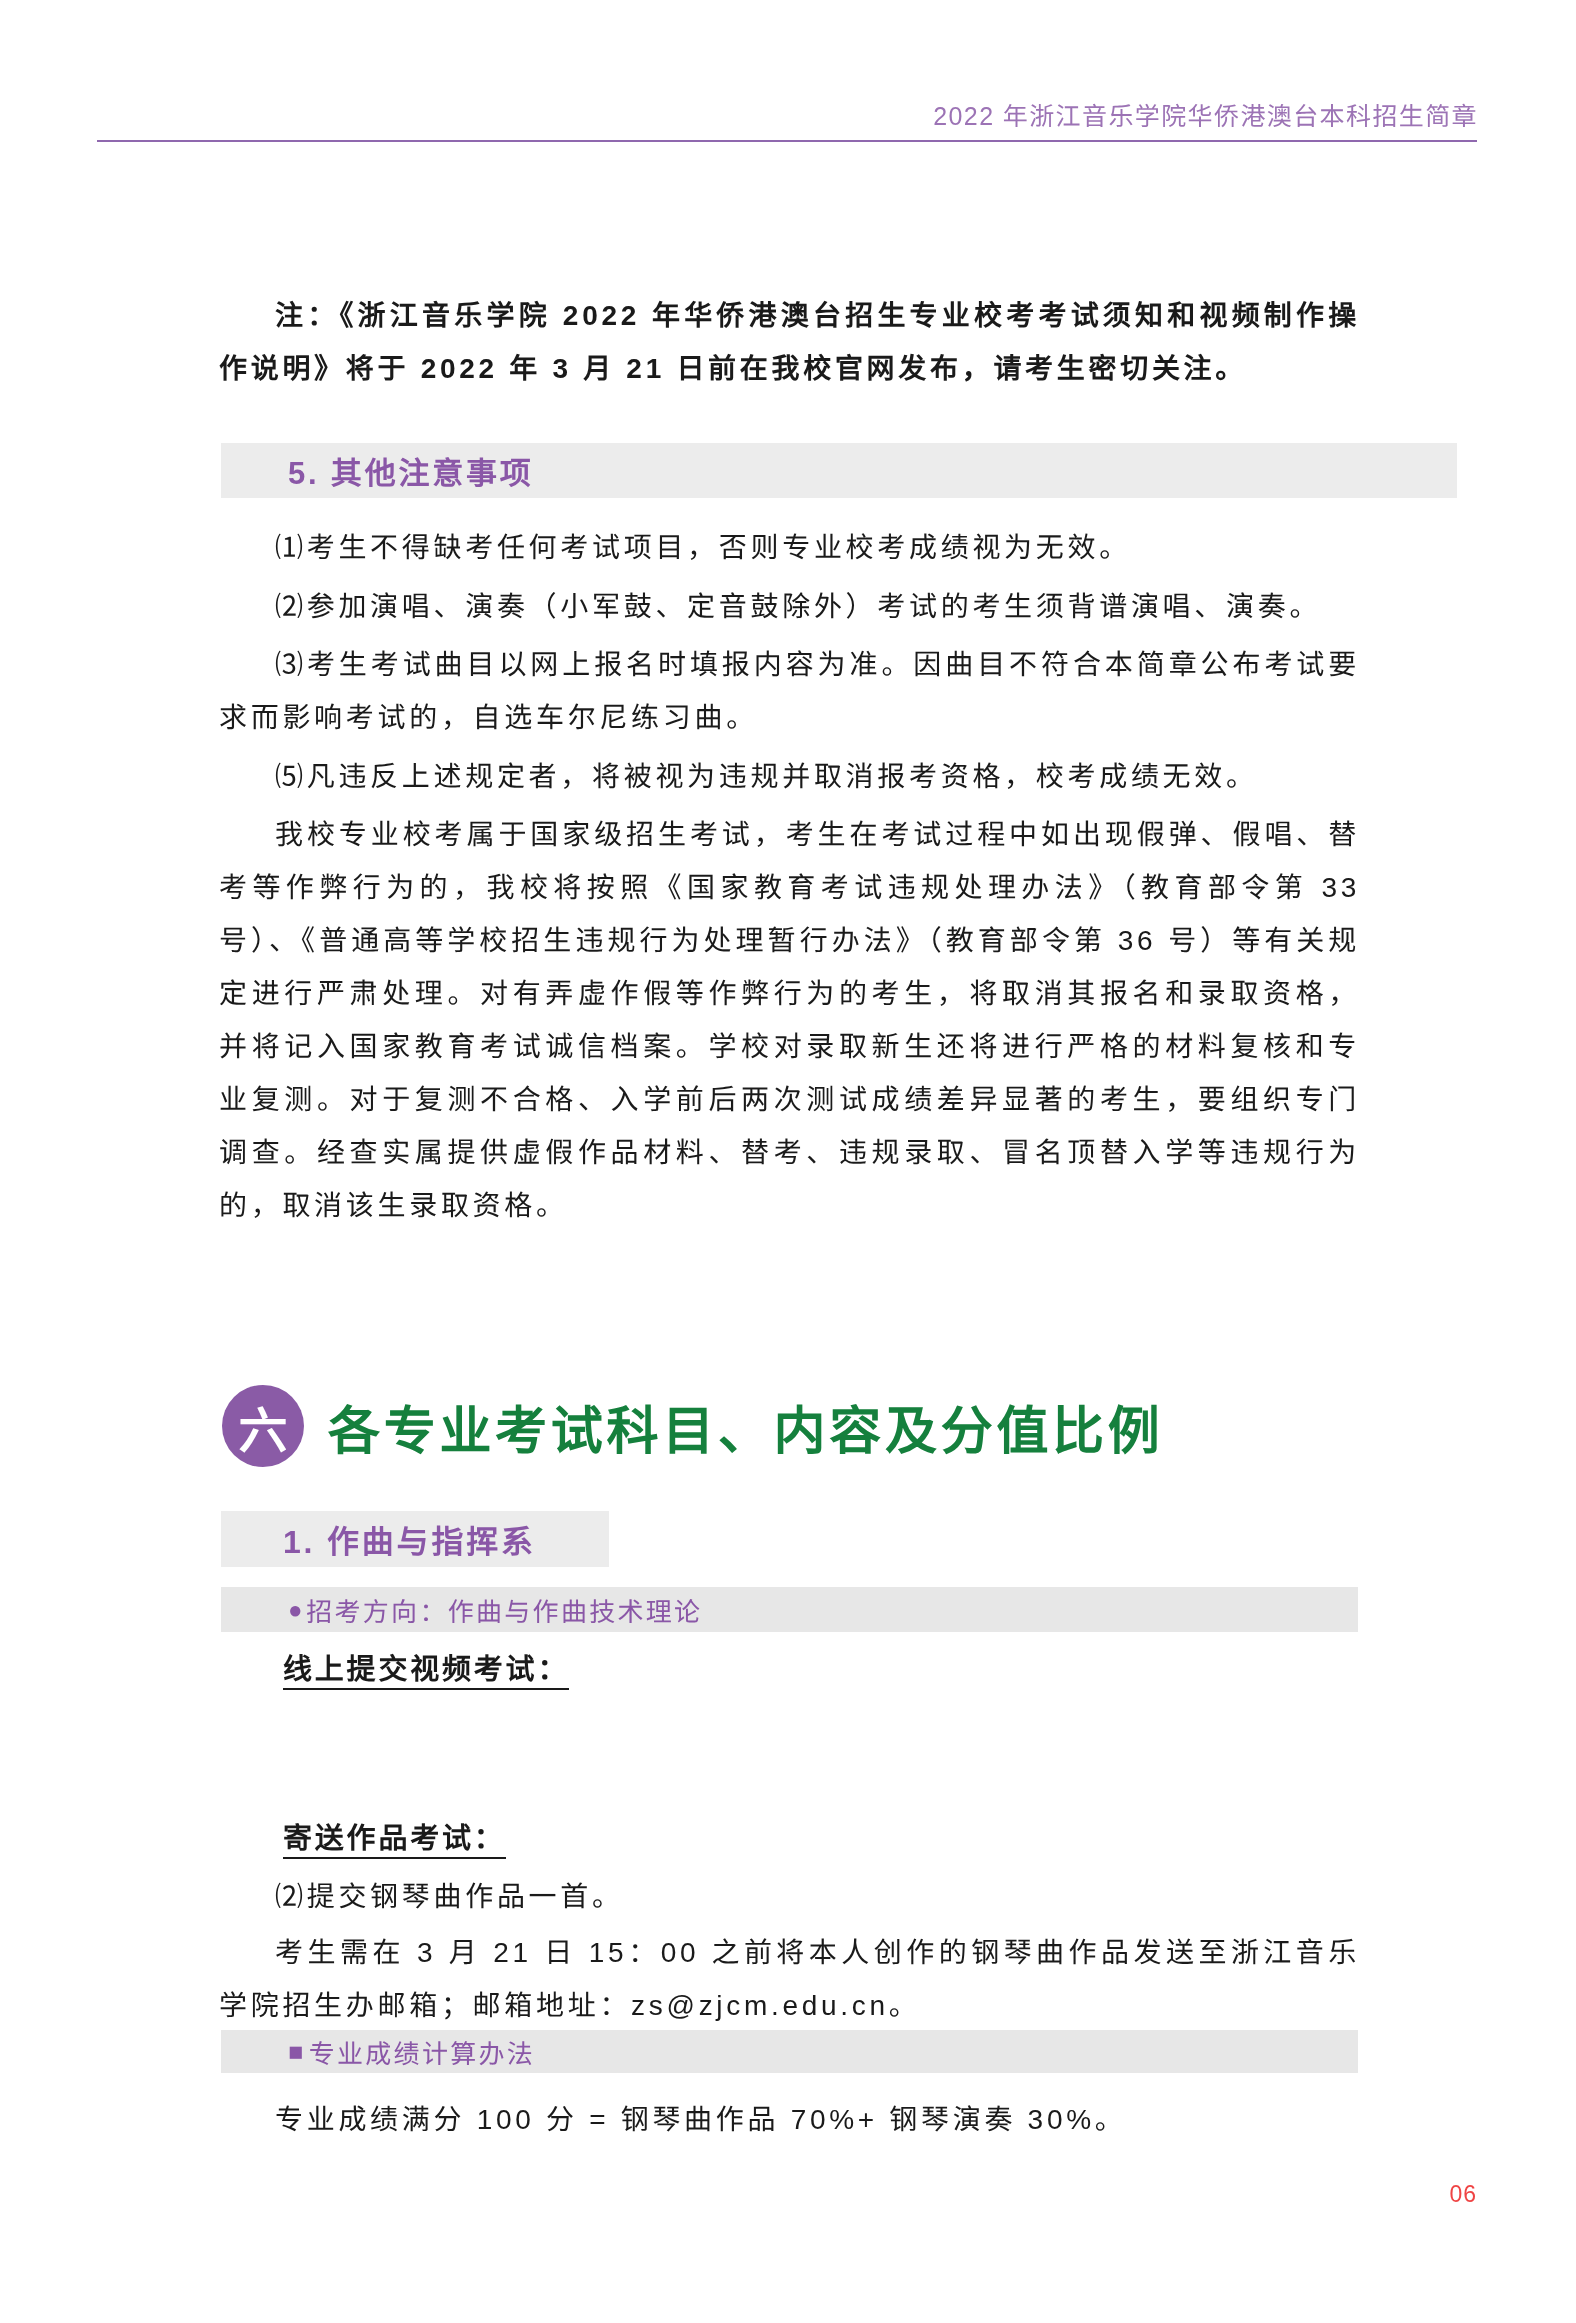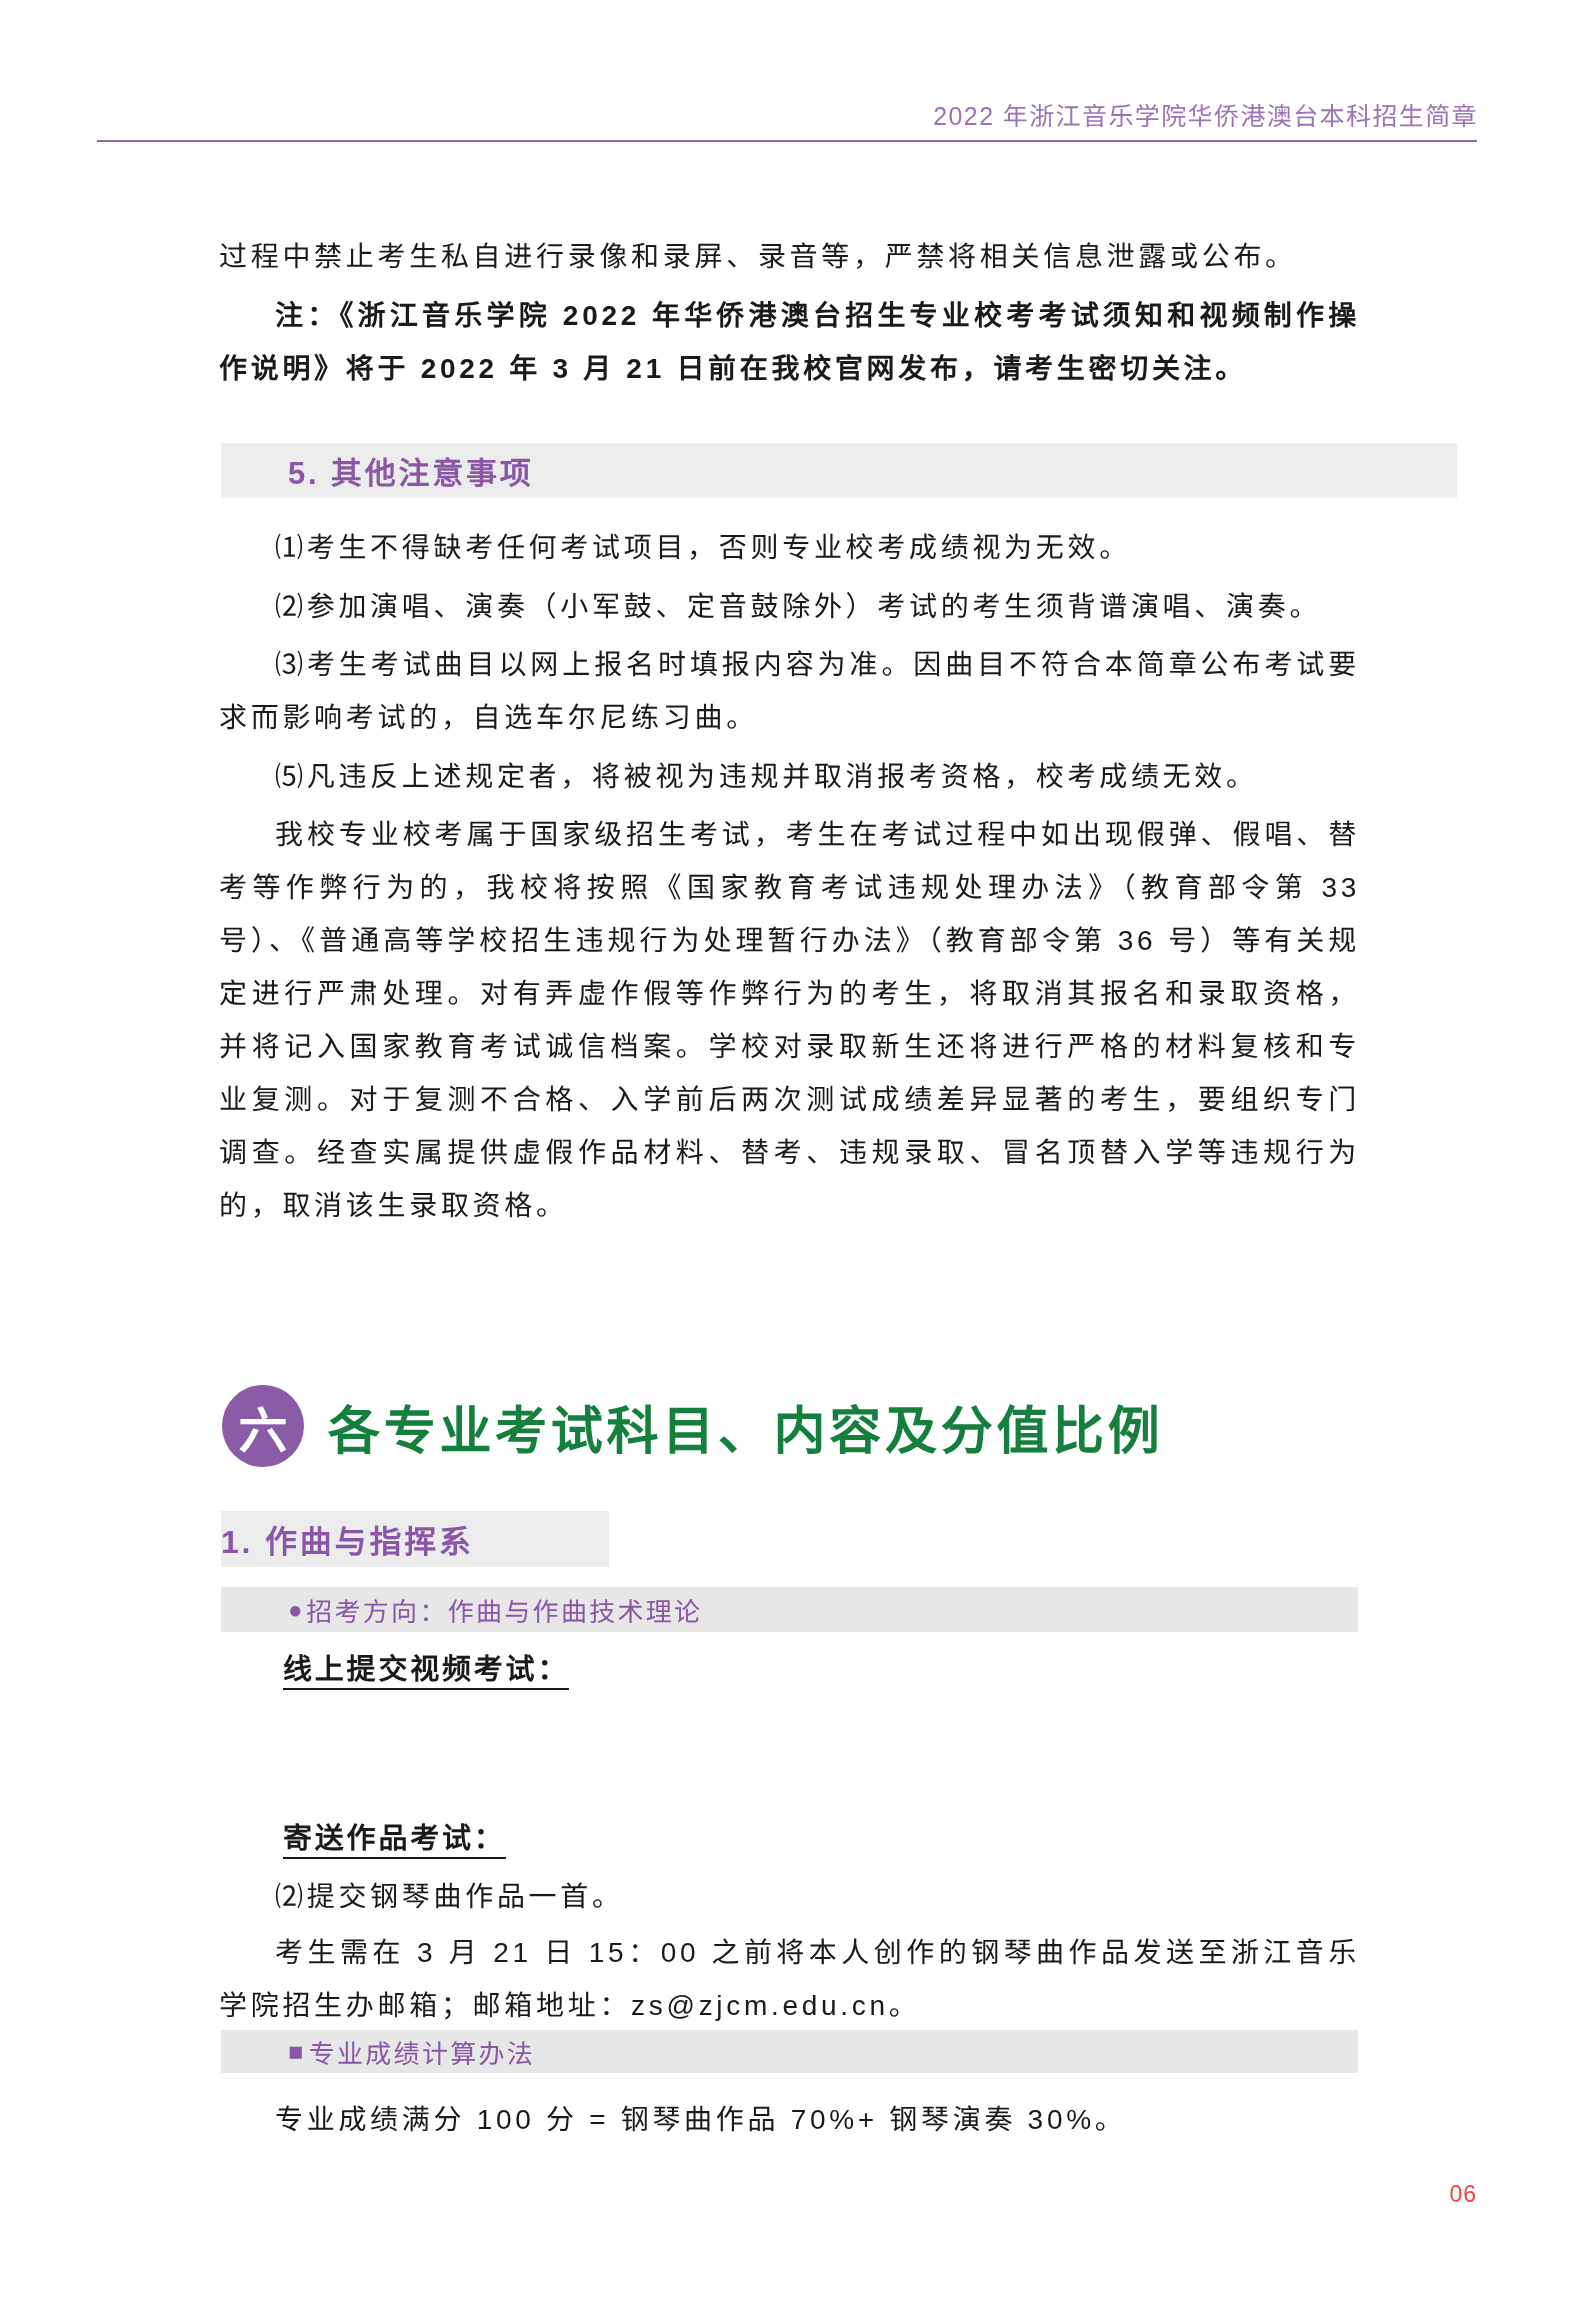--- a/index.html
+++ b/index.html
@@ -34,21 +34,21 @@
   .bold{font-weight:bold;}
   
   .graybar{
     position:absolute; left:221px;
     background:#ececec;
     display:flex; align-items:center;
     box-sizing:border-box;
   }
   .graybar.dark{background:#e7e7e7;}
   .bar-5{top:443px; width:1236px; height:55px; padding-left:67px;}
-  .bar-dept{top:1511px; width:388px; height:56px; }
+  .bar-dept{top:1511px; width:388px; height:56px; padding-left:62px;}
   .bar-dir{top:1587px; width:1137px; height:45px; padding-left:67px;}
   .bar-calc{top:2030px; width:1137px; height:43px; padding-left:67px;}
   .purple-h1{font-size:31px; font-weight:bold; color:#8a57a7; letter-spacing:2.8px;}
   .purple-h2{font-size:32px; font-weight:bold; color:#8a57a7; letter-spacing:2.8px;}
   .purple-h3{font-size:26px; color:#8a57a7; letter-spacing:2.3px;}
   .bullet-circle{font-size:24px; color:#8a57a7; margin-right:3.7px; line-height:1;}
   .bullet-square{font-size:25px; color:#8a57a7; margin-right:5.6px; line-height:1;}
   
   .notices{top:521px;}
   .notices p{margin:0 0 5.6px 0;}
@@ -86,21 +86,20 @@
   }
 </style>
 </head>
 <body>
 
 <div class="page">
 
   <div class="header-title">2022 年浙江音乐学院华侨港澳台本科招生简章</div>
   <div class="header-rule"></div>
 
-  <div class="abs col bodytext" style="top:230px;">过程中禁止考生私自进行录像和录屏、录音等，严禁将相关信息泄露或公布。</div>
 
   <div class="abs col bodytext bold indent" style="top:289px;">注：《浙江音乐学院 2022 年华侨港澳台招生专业校考考试须知和视频制作操作说明》将于 2022 年 3 月 21 日前在我校官网发布，请考生密切关注。</div>
 
   <div class="graybar bar-5">
     <span class="purple-h1">5. 其他注意事项</span>
   </div>
 
   <div class="abs col bodytext notices">
     <p class="indent">⑴考生不得缺考任何考试项目，否则专业校考成绩视为无效。</p>
     <p class="indent">⑵参加演唱、演奏（小军鼓、定音鼓除外）考试的考生须背谱演唱、演奏。</p>

